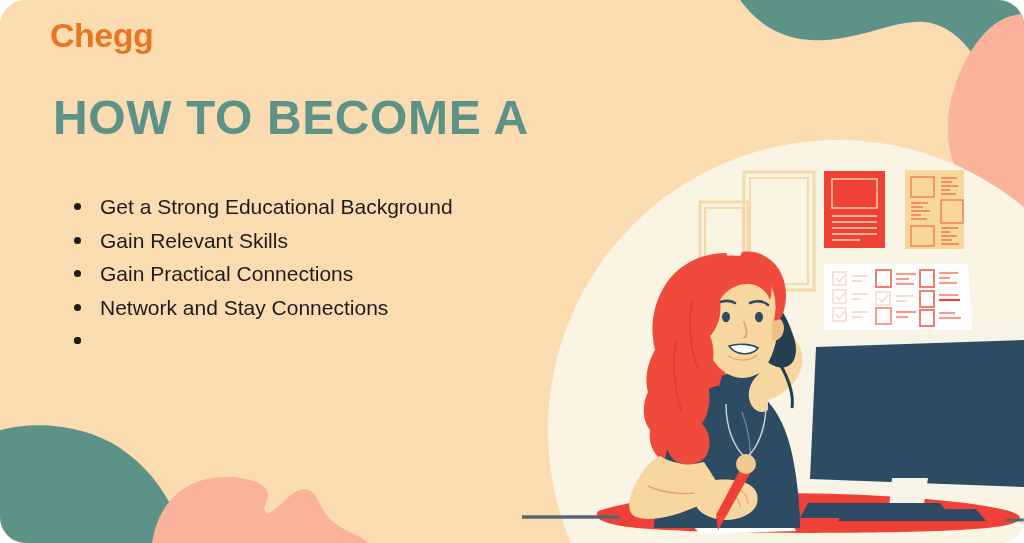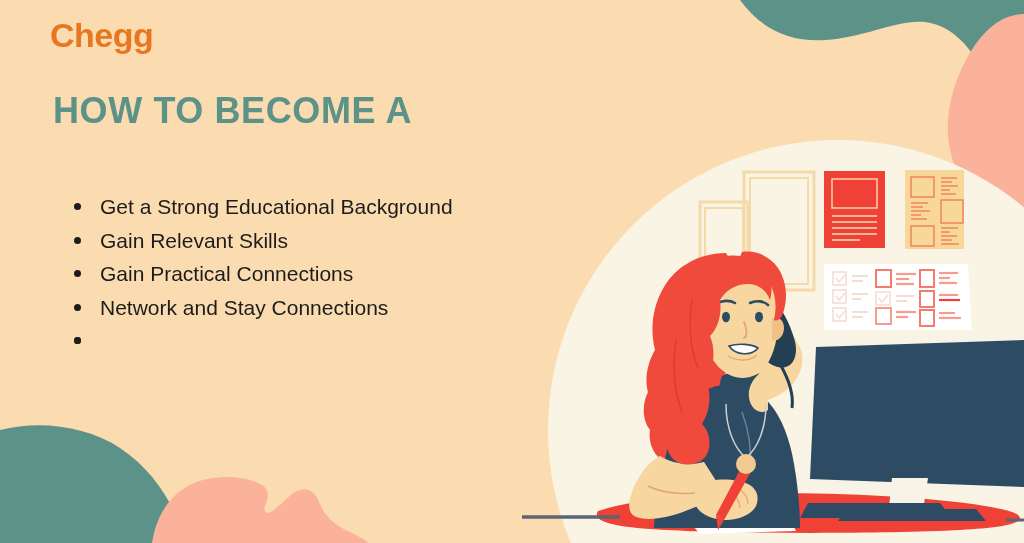--- a/index.html
+++ b/index.html
@@ -7,20 +7,21 @@
     padding: 0;
     background: #ffffff;
   }
   #canvas {
     position: relative;
     width: 1024px;
     height: 543px;
     overflow: hidden;
     background: #FBDCB0;
     font-family: "Liberation Sans", sans-serif;
+    border-radius: 26px;
   }
   #bg-svg, #art-svg {
     position: absolute;
     left: 0;
     top: 0;
     width: 1024px;
     height: 543px;
   }
   #art-svg { z-index: 2; }
   #bg-svg { z-index: 1; }
@@ -43,21 +44,21 @@
     color: #E87722;
     line-height: 1;
   }
 
   #headline {
     position: absolute;
     left: 53px;
     top: 90px;
     width: 600px;
     margin: 0;
-    font-size: 36px;
+    font-size: 48px;
     font-weight: bold;
     line-height: 1.17;
     letter-spacing: 0.6px;
     color: #5D9289;
     text-transform: uppercase;
   }
 
   #steps-list {
     position: absolute;
     left: 58px;

